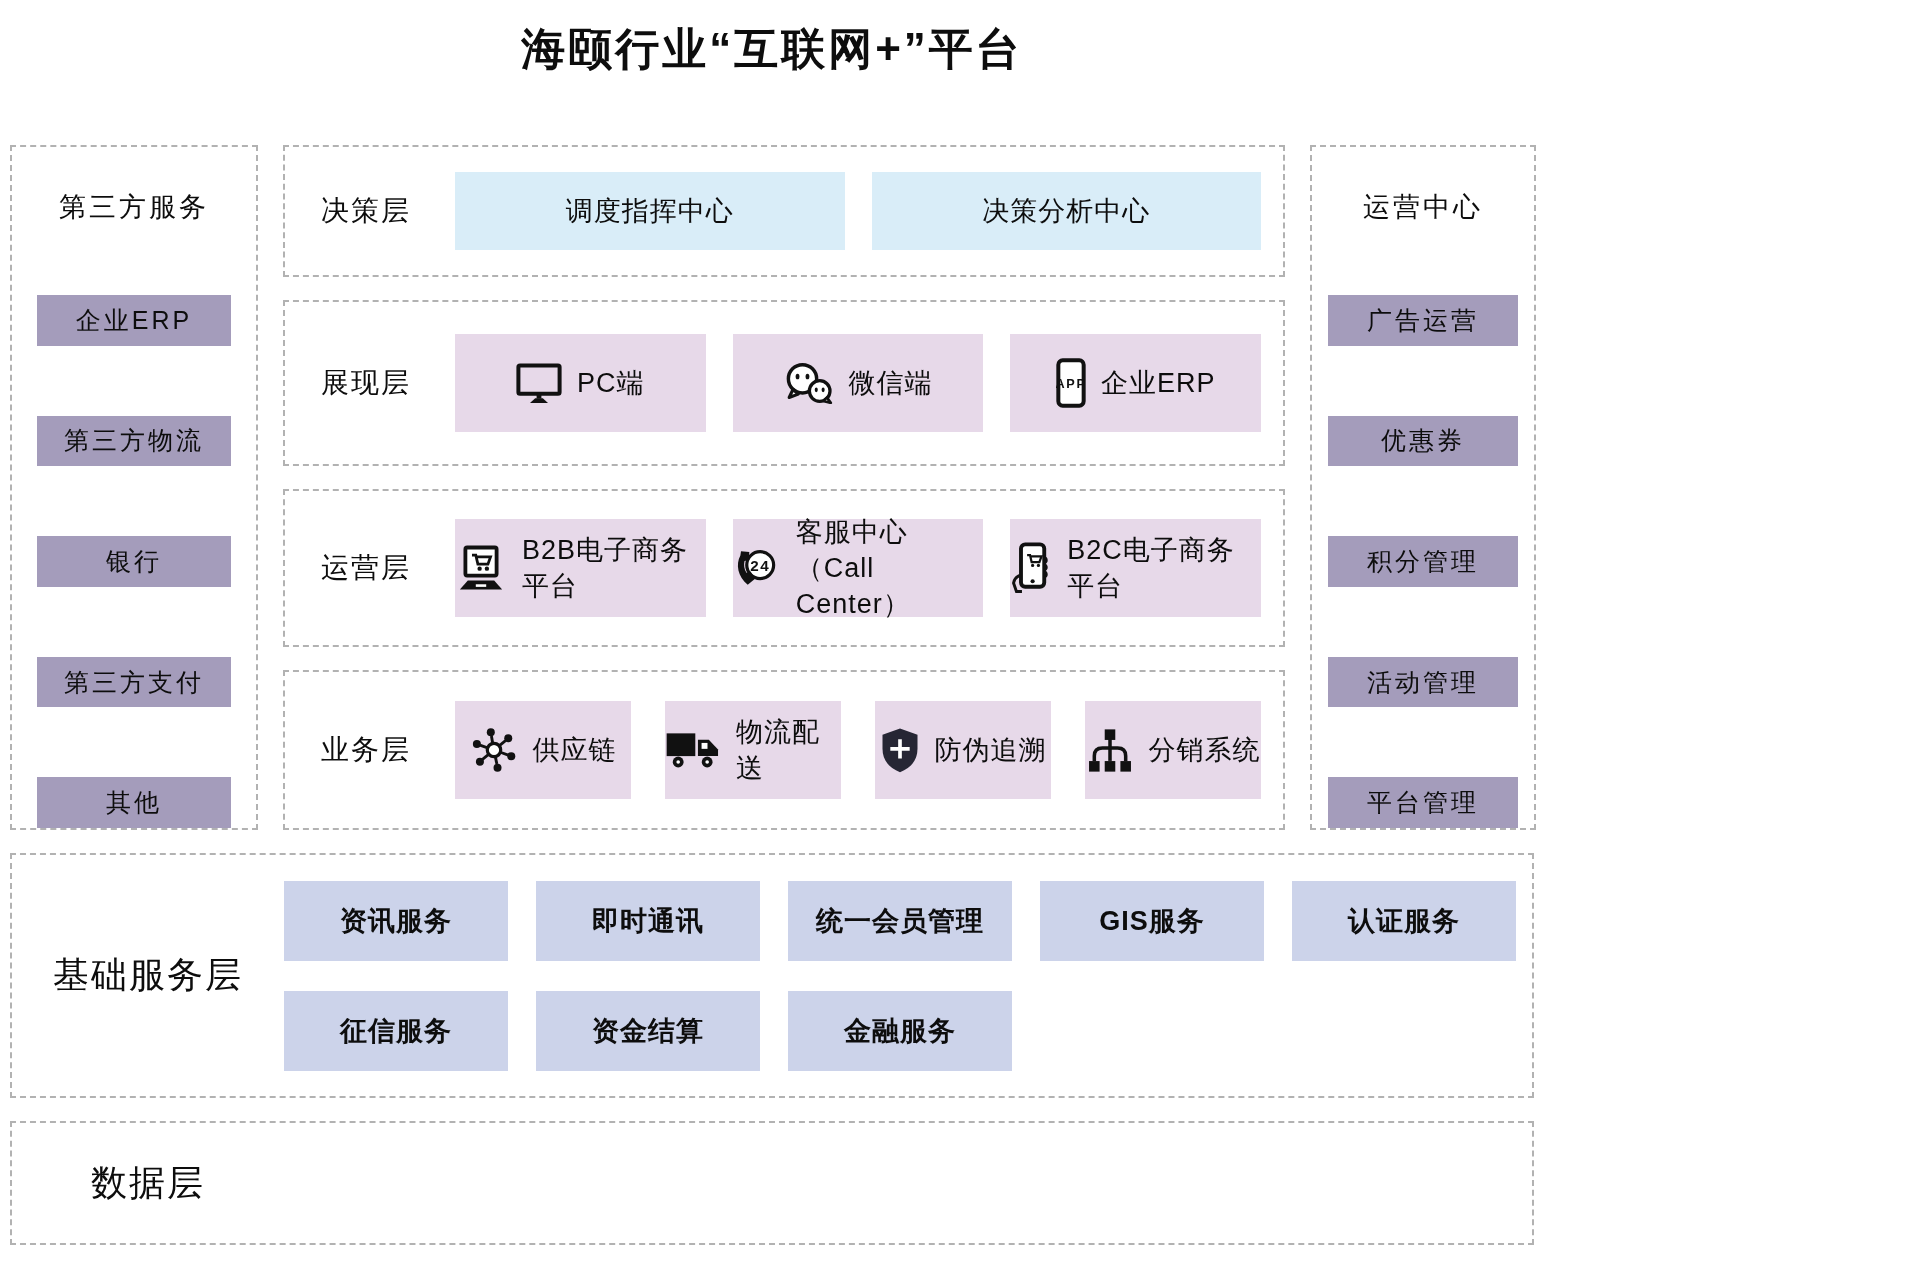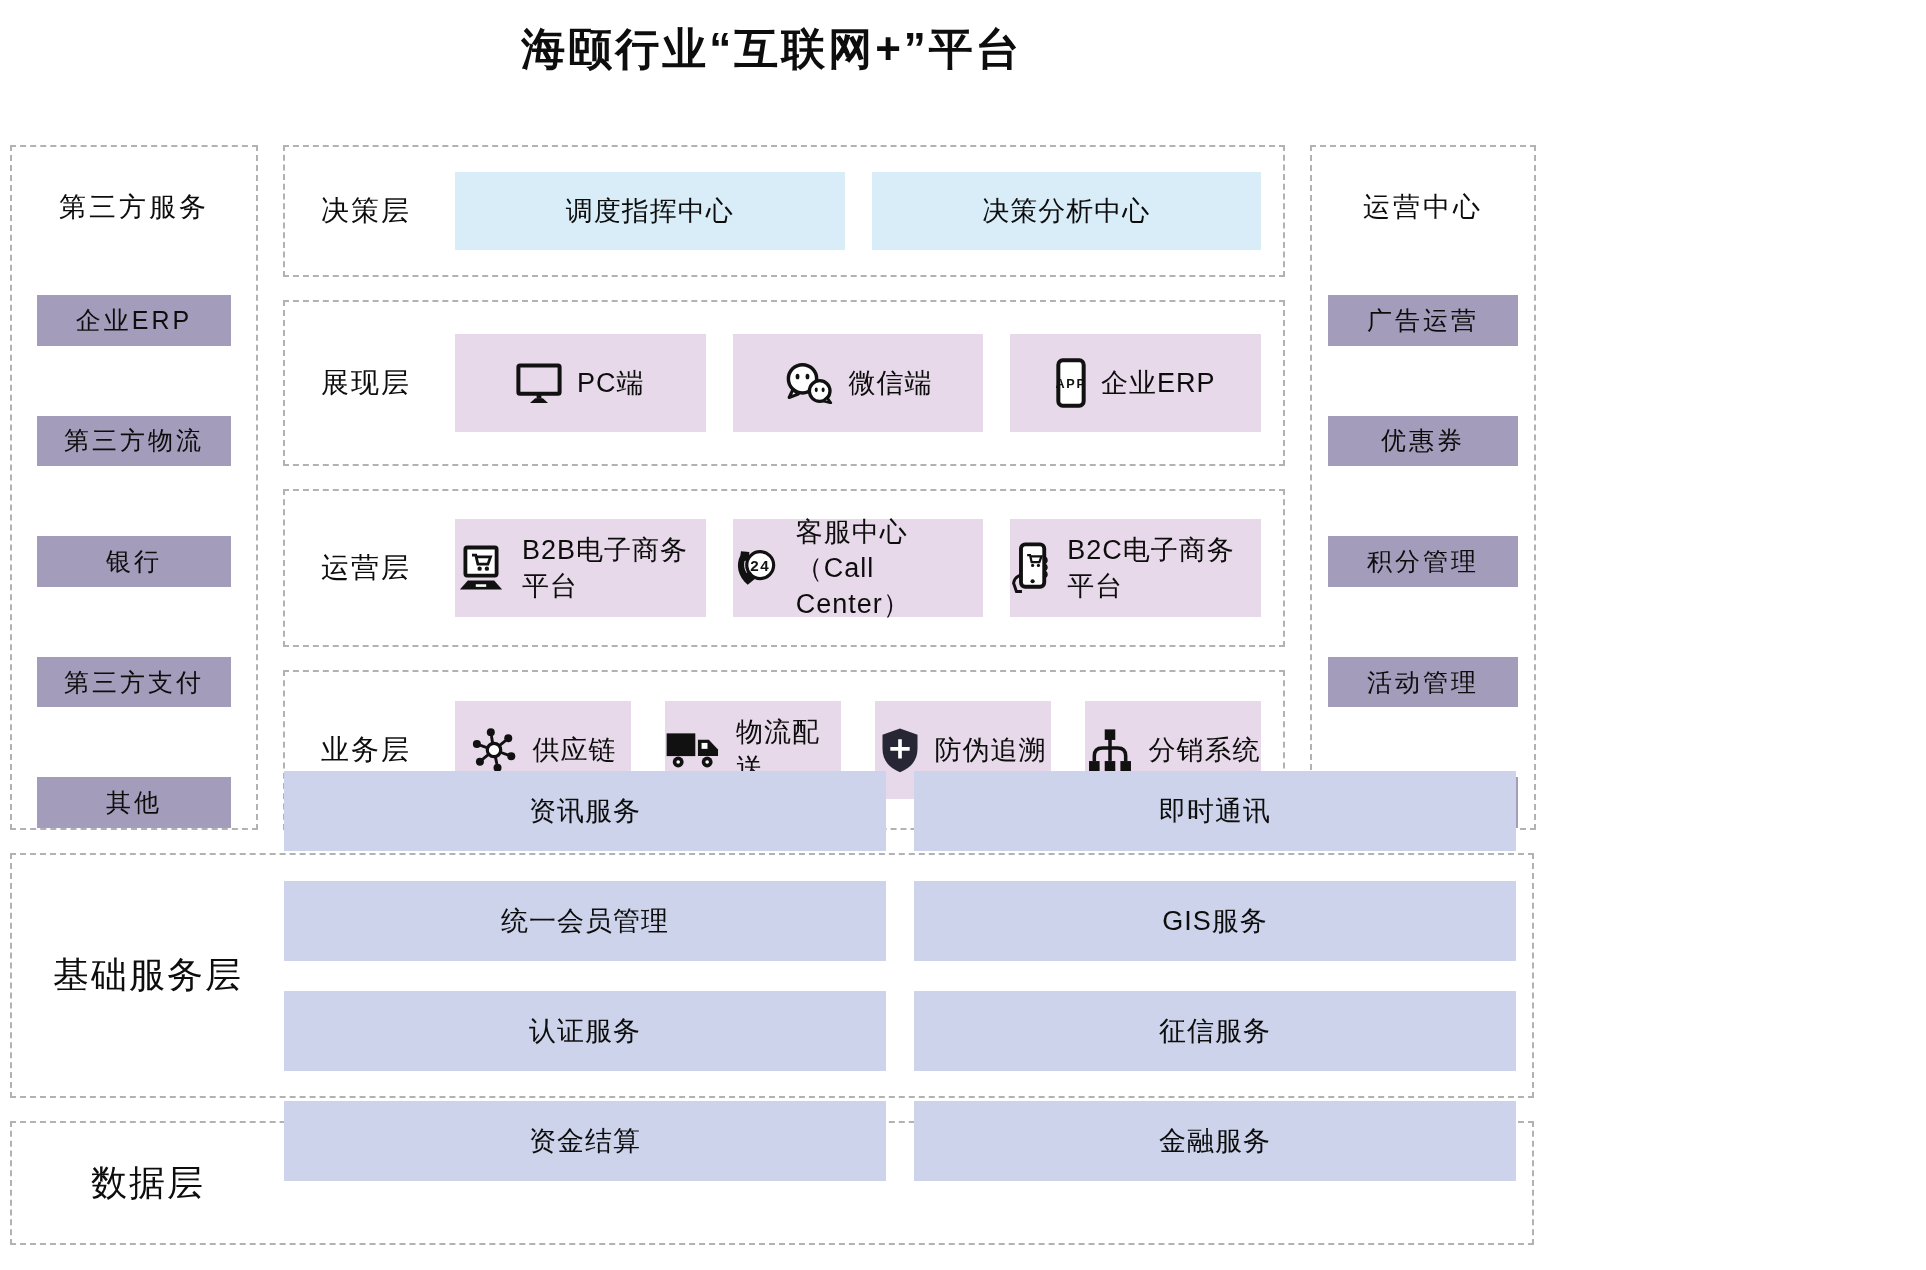--- a/index.html
+++ b/index.html
@@ -29,21 +29,21 @@
   .box { flex:1; display:flex; align-items:center; justify-content:center; gap:15px; font-size:27px; letter-spacing:1px; }
   .box.blue { background:#d9edf8; height:78px; }
   .box.pink { background:#e7d9e9; height:98px; }
   .panel-business .layer-boxes { gap:34px; }
   .icon { display:flex; align-items:center; }
 
   
   .wide-panel { margin:23px 10px 0; border:2px dashed #b2b2b2; display:flex; align-items:center; }
   .wide-label { width:272px; flex-shrink:0; text-align:center; font-size:36px; letter-spacing:2px; }
   .panel-base { height:245px; }
-  .base-grid { flex:1; display:grid; grid-template-columns:repeat(2,1fr); gap:30px 28px; margin-right:16px; }
+  .base-grid { flex:1; display:grid; grid-template-columns:repeat(5,1fr); gap:30px 28px; margin-right:16px;font-weight:bold; }
   .wbox { height:80px; background:#ccd3ea; display:flex; align-items:center; justify-content:center; font-size:27px; letter-spacing:1px; }
   .panel-data { height:124px; }
   .data-row { flex:1; display:flex; gap:28px; margin-right:16px; }
   .data-row .wbox { flex:1; height:76px; }
 </style>
 </head>
 <body>
 
 <div class="page">
 

